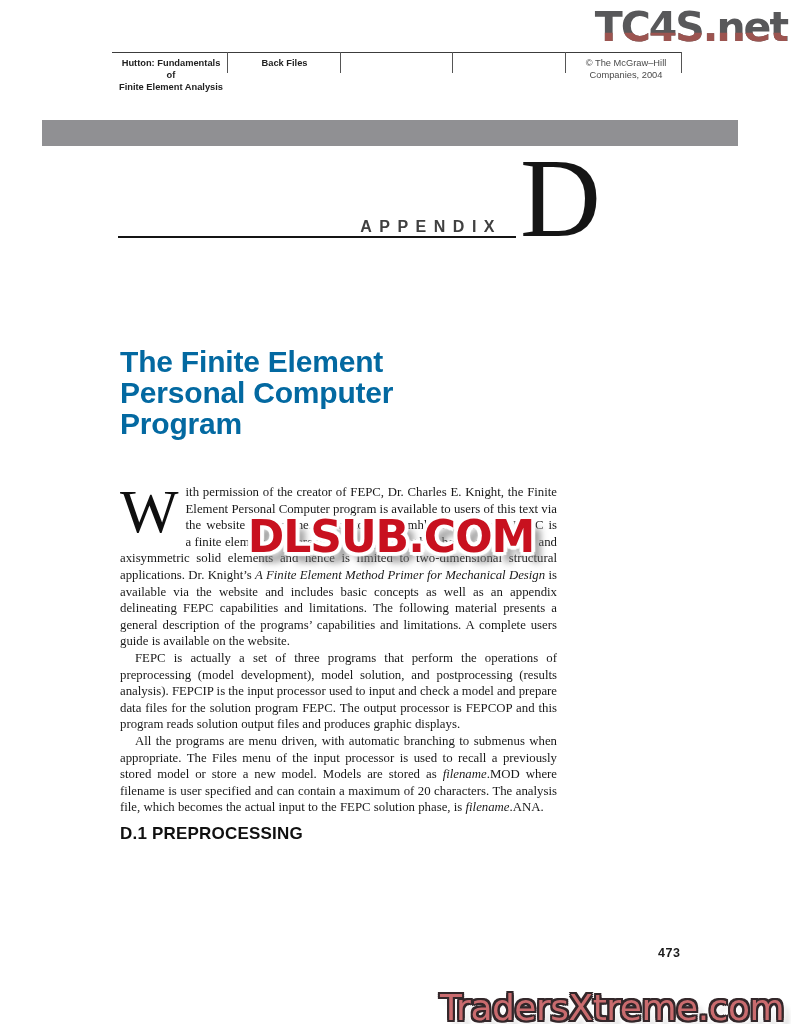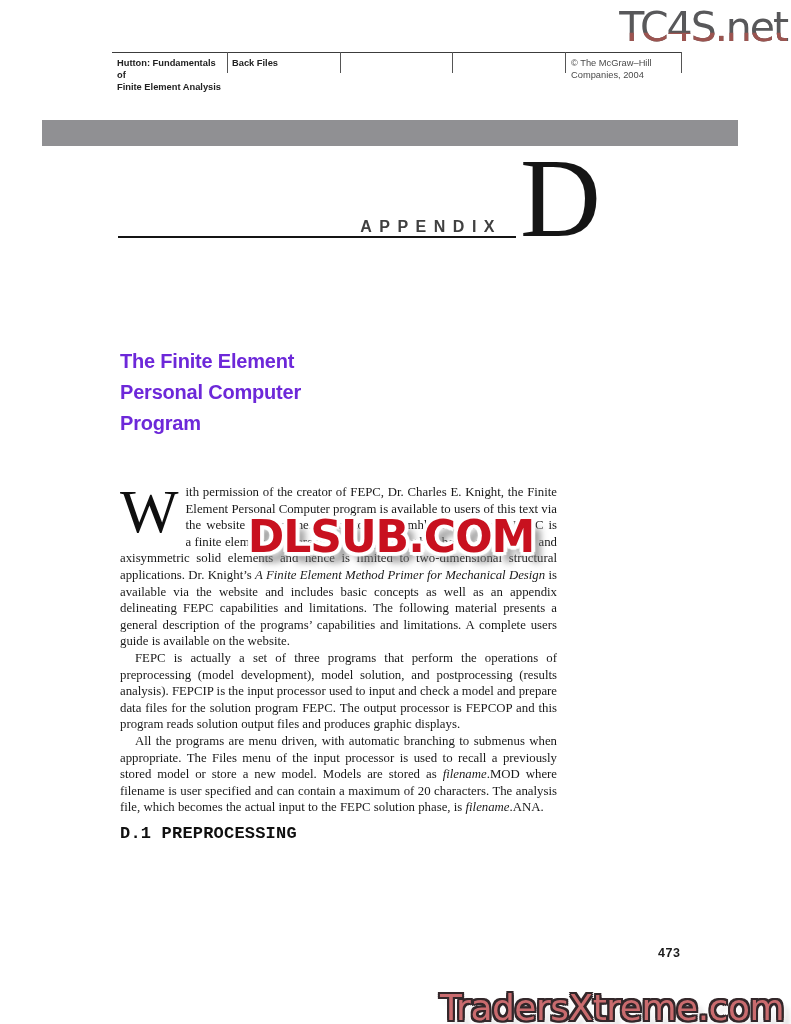--- a/index.html
+++ b/index.html
@@ -13,58 +13,58 @@
   }
   html,body{margin:0;padding:0;background:#e9e9e9;}
   .page{
     position:relative;width:791px;height:1024px;margin:0 auto;
     background:#ffffff;overflow:hidden;
     font-family:"Liberation Serif",serif;color:var(--ink);
   }
 
   
   .tc4s{position:absolute;top:3px;right:4px;height:52px;
-    font-family:"DejaVu Sans",sans-serif;font-weight:normal;font-size:41px;
+    font-family:"DejaVu Sans",sans-serif;font-weight:bold;font-size:41px;
     letter-spacing:-2px;white-space:nowrap;}
   .tc4s span{display:block;}
   .tc4s-base{color:var(--watermark_gray);}
   .tc4s-red{position:absolute;left:0;top:0;color:var(--watermark_red_tint);
     clip-path:inset(62% 0 0 0);}
 
   
   .hrule{position:absolute;left:112px;top:52px;width:570px;height:1px;background:#3c3c3c;}
   .vdiv{position:absolute;top:52px;width:1px;height:21px;background:#555;}
   .hcol{position:absolute;top:57px;font-family:"Liberation Sans",sans-serif;
-    font-size:9.3px;line-height:12px;font-weight:bold;color:#222;}
+    font-size:9.3px;line-height:12px;font-weight:bold;color:#222;text-align:center;}
   .hcol.copy{font-weight:normal;color:#4a4a4a;}
 
   
   .banner{position:absolute;left:42px;top:120px;width:696px;height:26px;background:var(--banner_gray);}
 
   
   .appendix-word{position:absolute;left:118px;top:218px;width:384px;text-align:right;
     font-family:"Liberation Sans",sans-serif;font-weight:bold;font-size:16px;
     letter-spacing:7.5px;color:#404040;}
   .appendix-rule{position:absolute;left:118px;top:236px;width:398px;height:1.5px;background:#141414;}
   .appendix-letter{position:absolute;left:520px;top:142px;
     font-family:"Liberation Serif",serif;font-size:112px;line-height:1;color:#151515;}
 
   
   .title{position:absolute;left:120px;top:346px;
     font-family:"Liberation Sans",sans-serif;font-weight:bold;
-    font-size:20px;line-height:31px;letter-spacing:-0.2px;color:#6d28d9;}
+    font-size:30px;line-height:31px;letter-spacing:-0.2px;color:#0369a1;}
 
   
   .body-col{position:absolute;left:120px;top:484px;width:437px;
     font-size:12.8px;line-height:16.6px;text-align:justify;color:var(--ink);}
   .body-col p{margin:0;}
   .indent{text-indent:15px;}
   .dropcap{float:left;font-size:62px;line-height:50px;height:48px;
     margin:2px 7px 0 0;color:#0f0f0f;font-family:"Liberation Serif",serif;}
-  .sect-heading{font-family:Liberation Mono, monospace;font-weight:bold;
+  .sect-heading{font-family:Liberation Sans, sans-serif;font-weight:bold;
     font-size:17px;letter-spacing:0.2px;color:#101010;margin:10px 0 7px;
     text-align:left;}
   .last-justify{text-align-last:justify;}
   em{font-style:italic;}
 
   
   .stamp{position:absolute;left:247px;top:482px;width:288px;height:64px;margin-top:22px;}
   .stamp span{position:absolute;left:0;top:0;width:100%;height:100%;
     display:flex;align-items:center;justify-content:center;
     font-family:"DejaVu Sans",sans-serif;font-weight:bold;font-size:44px;

